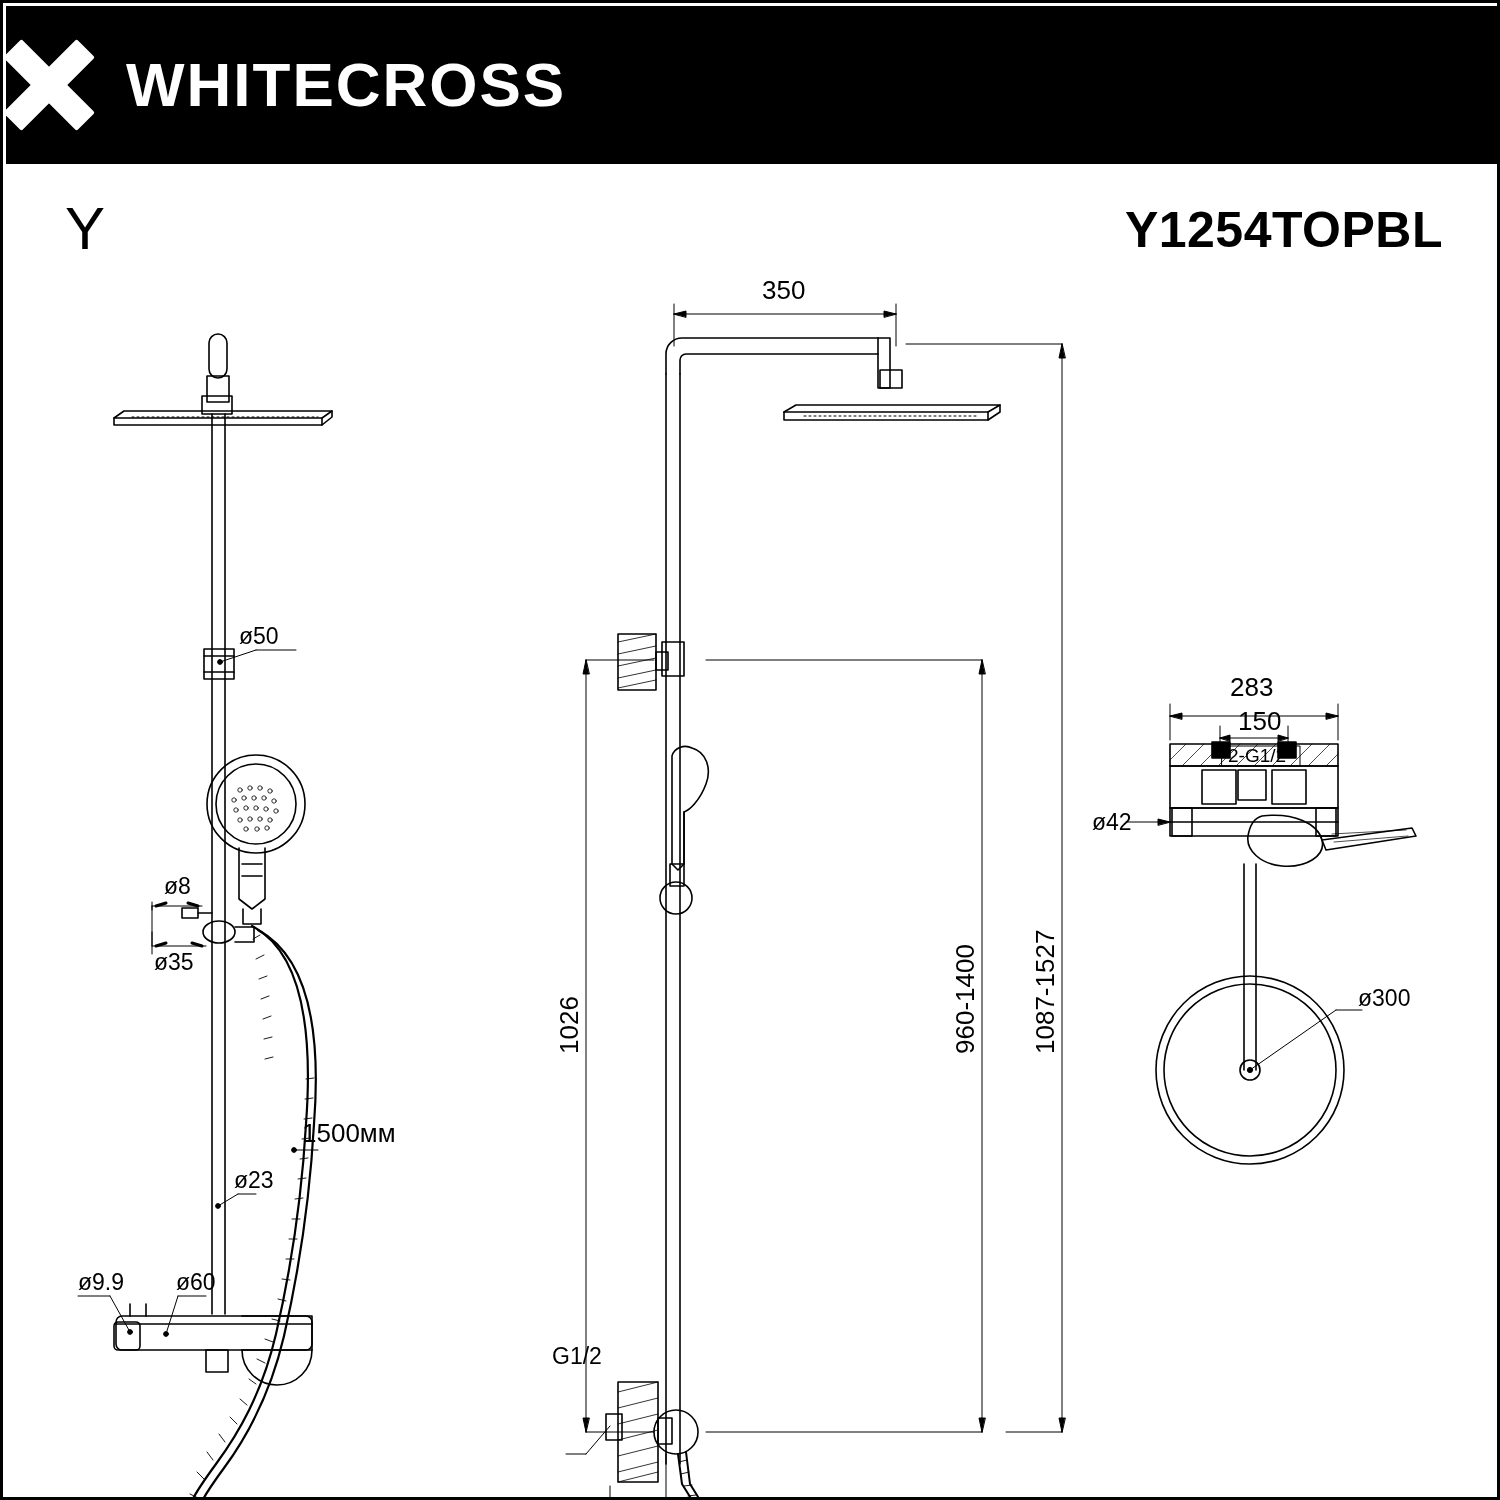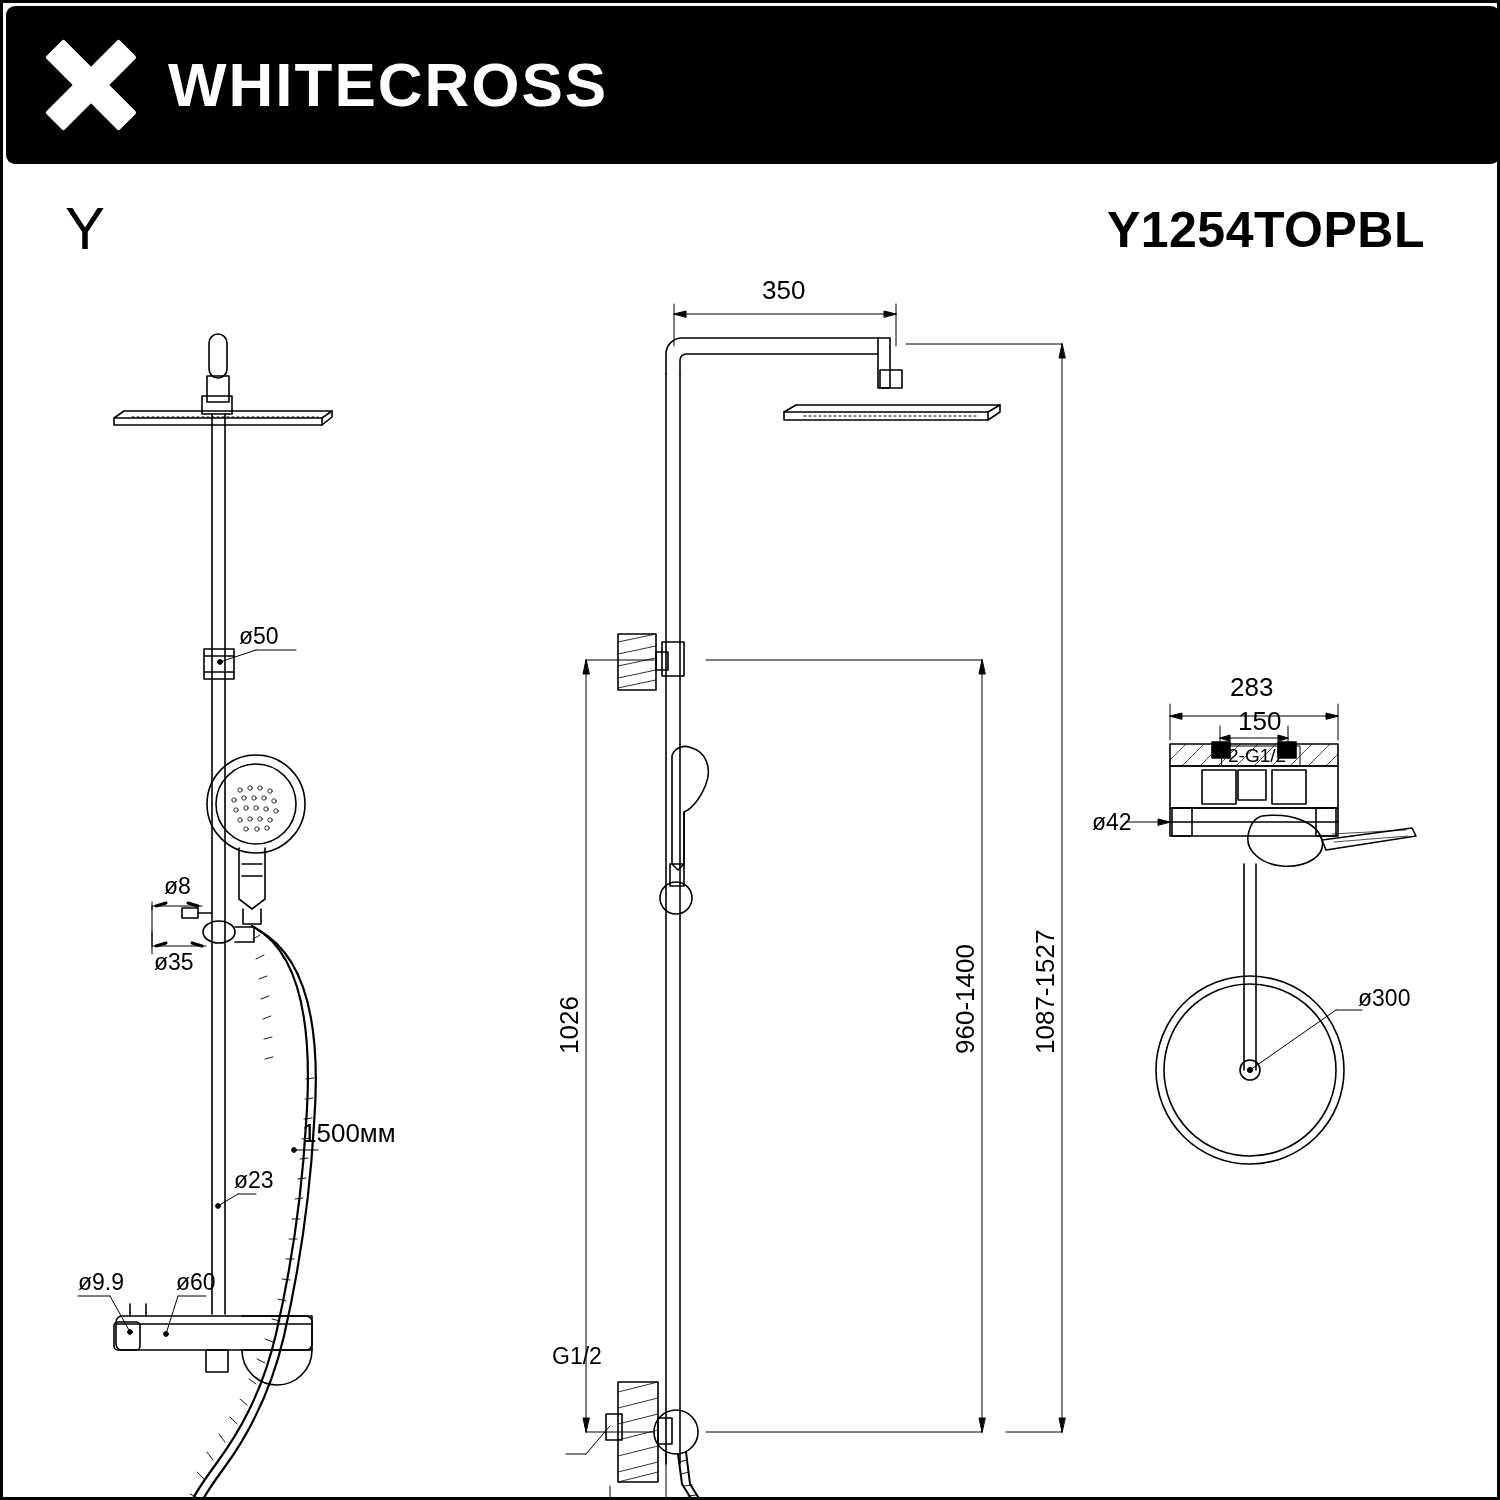--- a/index.html
+++ b/index.html
@@ -24,23 +24,21 @@
   
   .header-bar {
     position: absolute;
     left: 3px;
     top: 3px;
     width: 1494px;
     height: 158px;
     background: #000000;
     display: flex;
     align-items: center;
-    padding-left: 42px;
     box-sizing: border-box;
-    border-radius: 9px;
   }
   .logo-mark {
     width: 86px;
     height: 86px;
     position: relative;
     flex: 0 0 auto;
   }
   .logo-mark .bar {
     position: absolute;
     left: 50%;
@@ -66,21 +64,21 @@
   .series-letter {
     position: absolute;
     left: 62px;
     top: 196px;
     font-size: 60px;
     font-weight: 400;
     line-height: 1;
   }
   .model-code {
     position: absolute;
-    right: 72px;
+    right: 54px;
     top: 202px;
     font-size: 50px;
     font-weight: 700;
     letter-spacing: 0.5px;
     line-height: 1;
   }
   
   .drawing {
     position: absolute;
     left: 3px;

